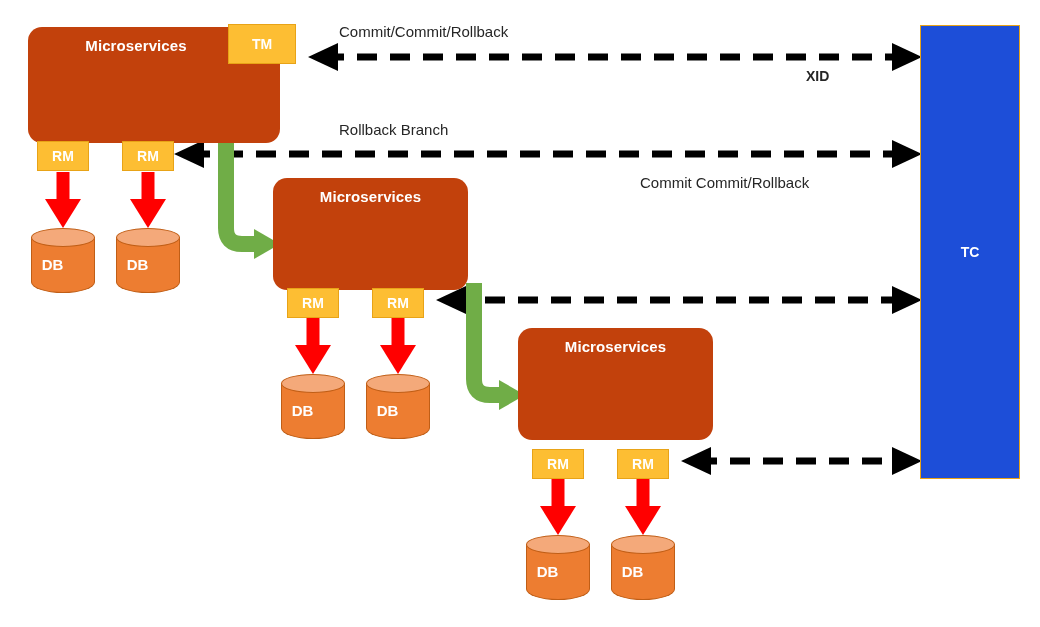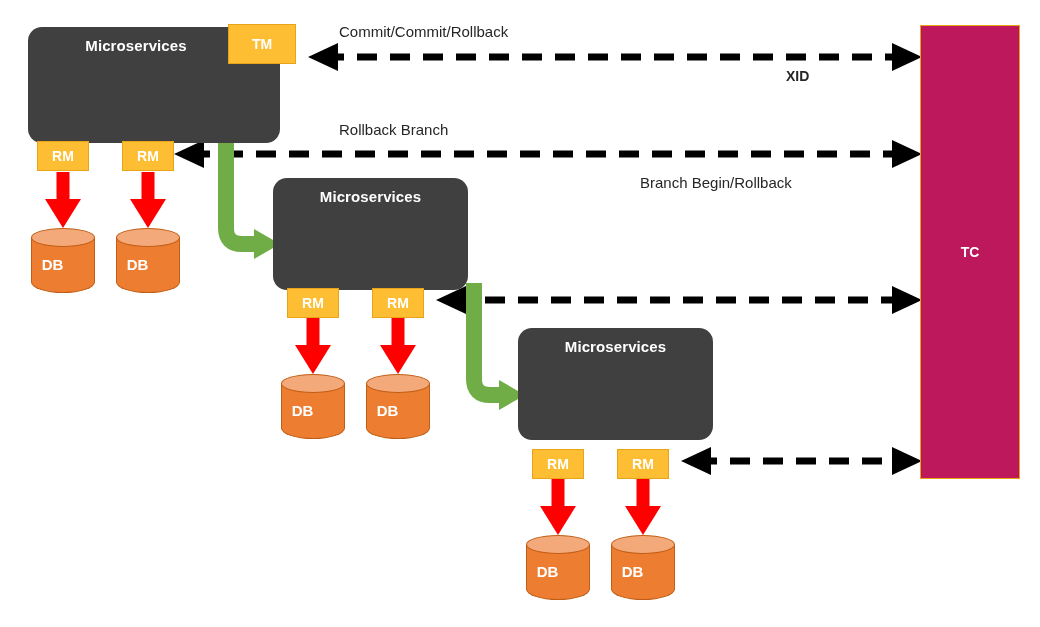--- a/index.html
+++ b/index.html
@@ -22,21 +22,21 @@
     position: absolute;
     left: 0;
     top: 0;
     width: 1040px;
     height: 627px;
   }
 
   
   .ms-box {
     position: absolute;
-    background: #404040;
+    background: #c2410c;
     border-radius: 14px;
     box-sizing: border-box;
     z-index: 2;
     text-decoration: underline;
   }
   .ms-label {
     position: absolute;
     left: 0;
     right: 0;
     top: 10px;
@@ -63,21 +63,21 @@
     align-items: center;
     justify-content: center;
     z-index: 5;
     font-family: "Liberation Sans", sans-serif;
     user-select: none;
   }
 
   
   .tc-bar {
     position: absolute;
-    background: #be185d;
+    background: #1d4ed8;
     border: 1px solid #E8A317;
     box-sizing: border-box;
     z-index: 4;
   }
   .tc-bar .tc-text {
     position: absolute;
     left: 0;
     right: 0;
     top: 50%;
     transform: translateY(-50%);
@@ -282,19 +282,19 @@
     <div class="db-top"></div>
     <div class="db-text">DB</div>
   </div>
 
   <div class="tc-bar" style="left:920px; top:25px; width:100px; height:454px;">
     <div class="tc-text">TC</div>
   </div>
 
   <div class="edge-label" style="left:339px; top:23px;">Commit/Commit/Rollback</div>
 
-  <div class="edge-label bold" style="left:786px; top:68px;">XID</div>
+  <div class="edge-label bold" style="left:806px; top:68px;">XID</div>
 
   <div class="edge-label" style="left:339px; top:121px;">Rollback Branch</div>
 
-  <div class="edge-label" style="left:640px; top:174px;">Branch Begin/Rollback</div>
+  <div class="edge-label" style="left:640px; top:174px;">Commit Commit/Rollback</div>
 
 </div>
 
 </body></html>

